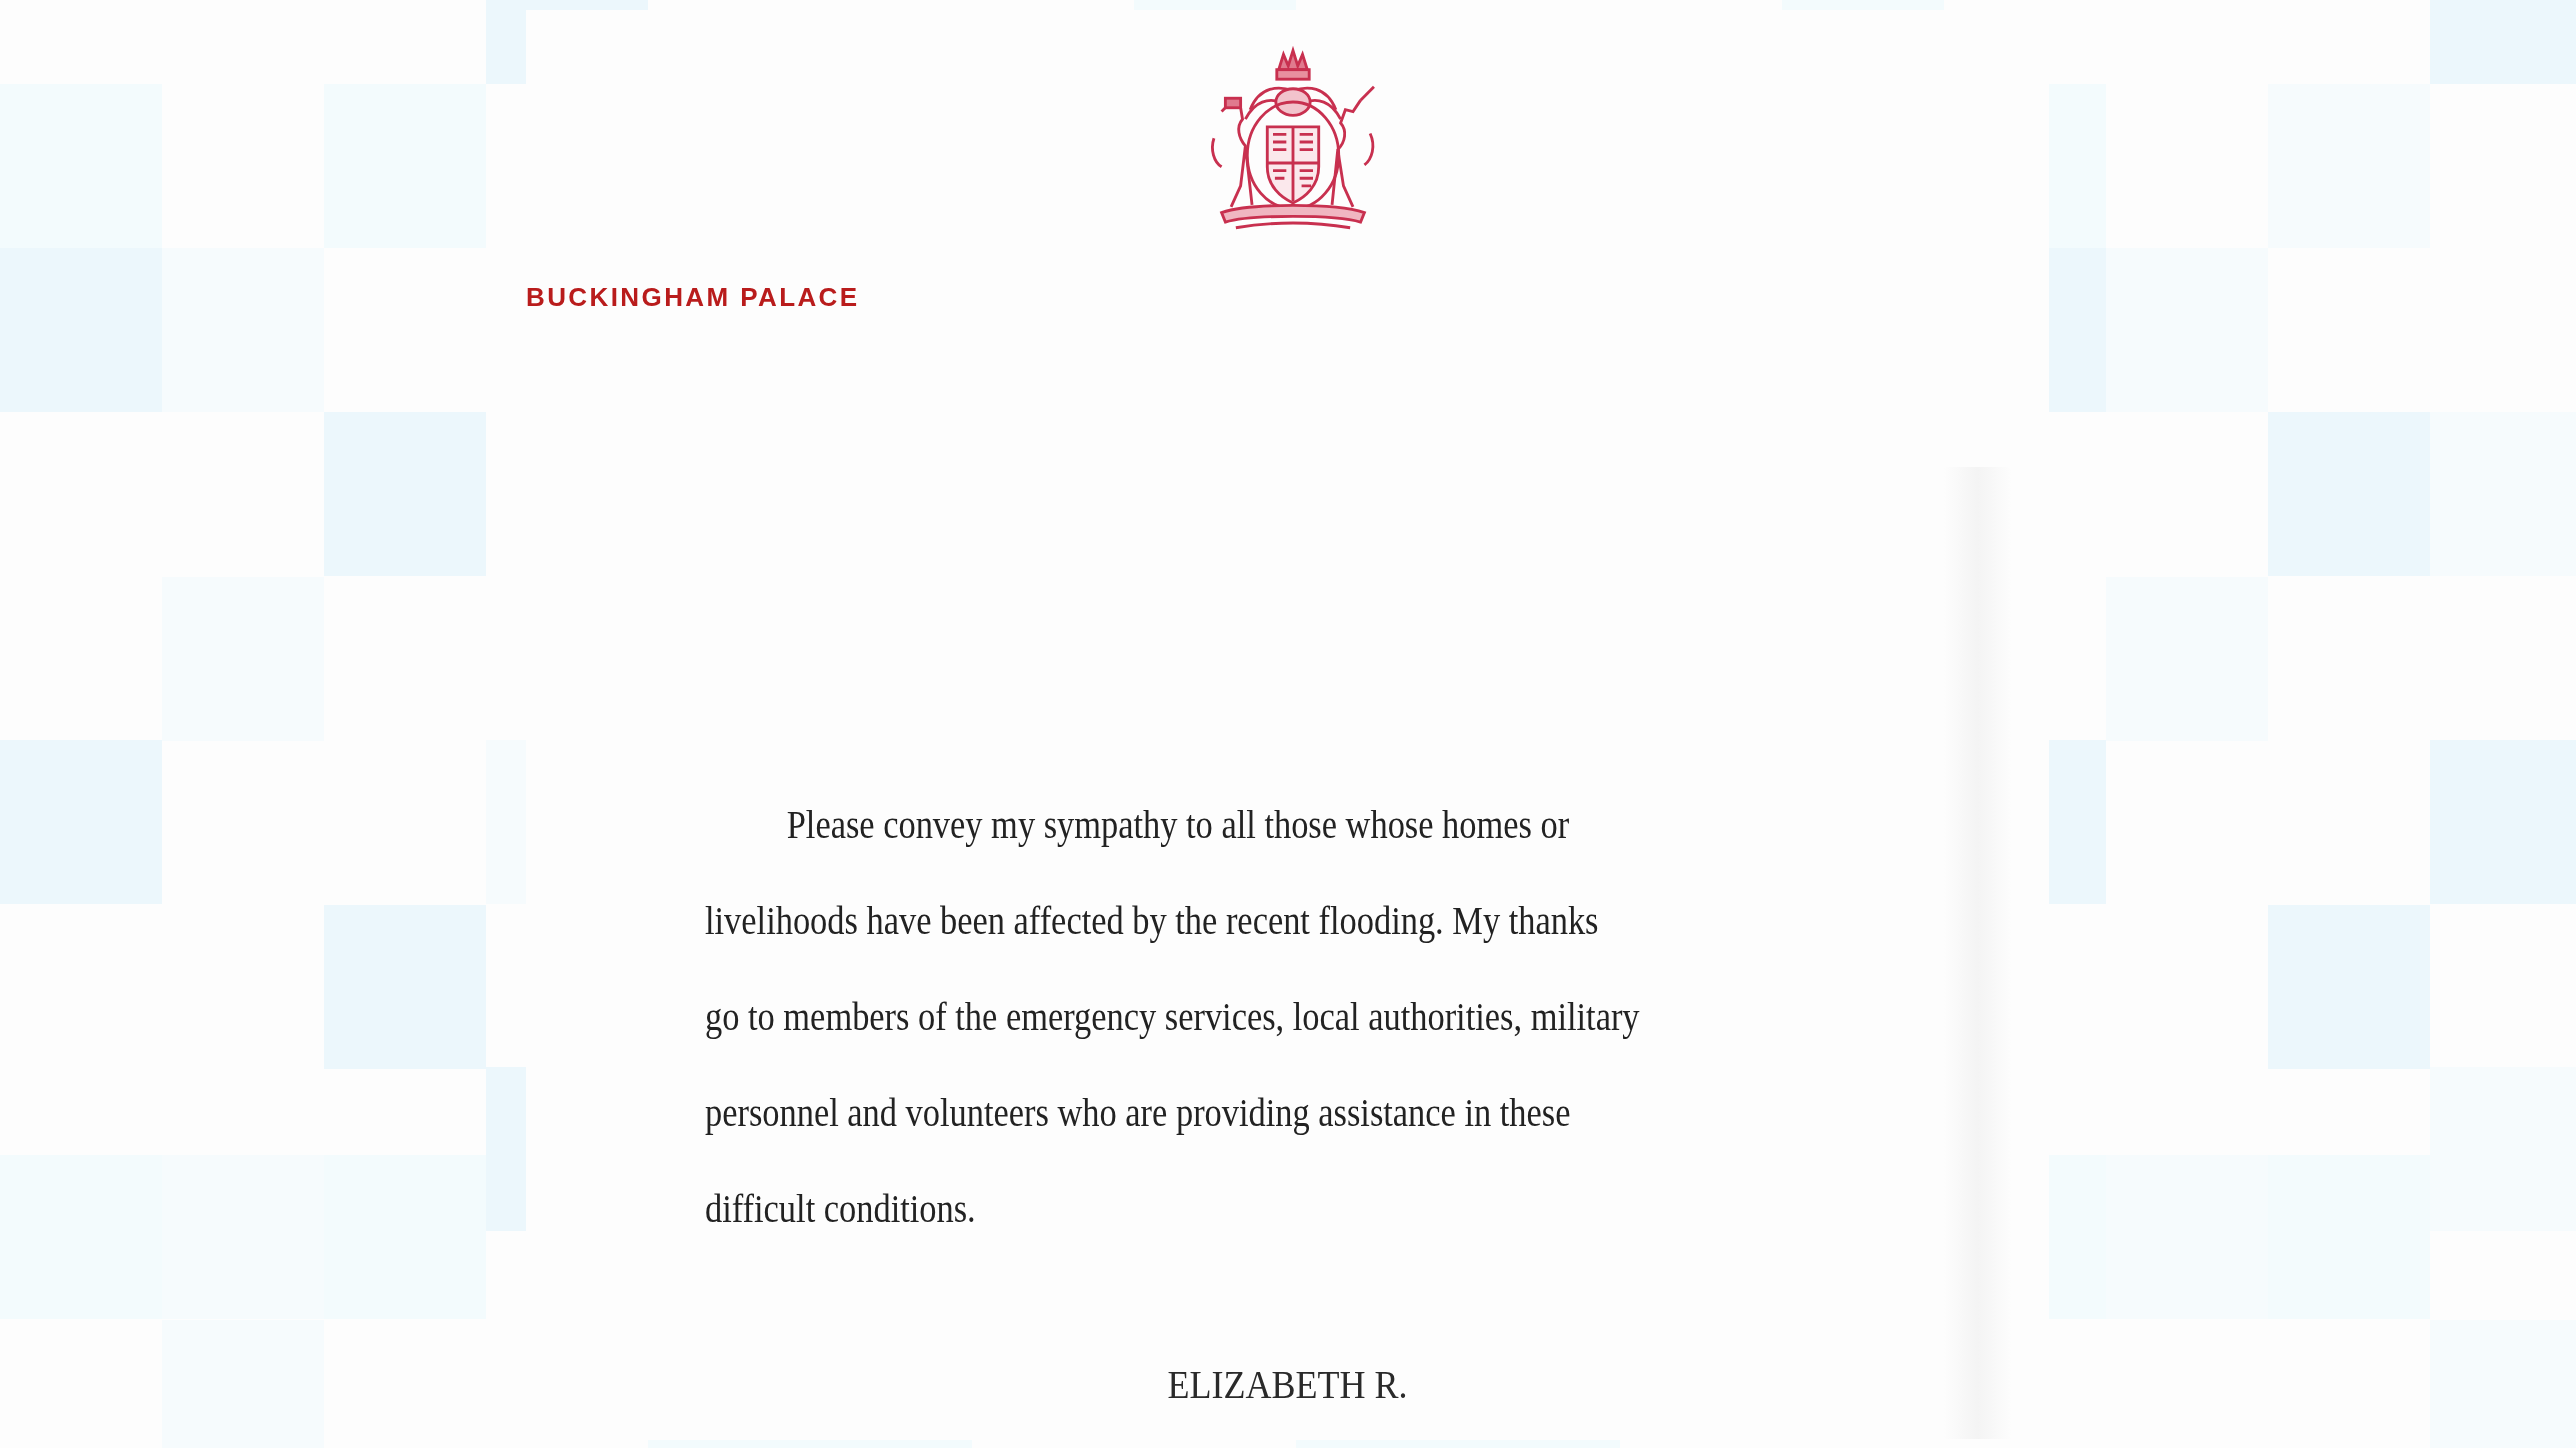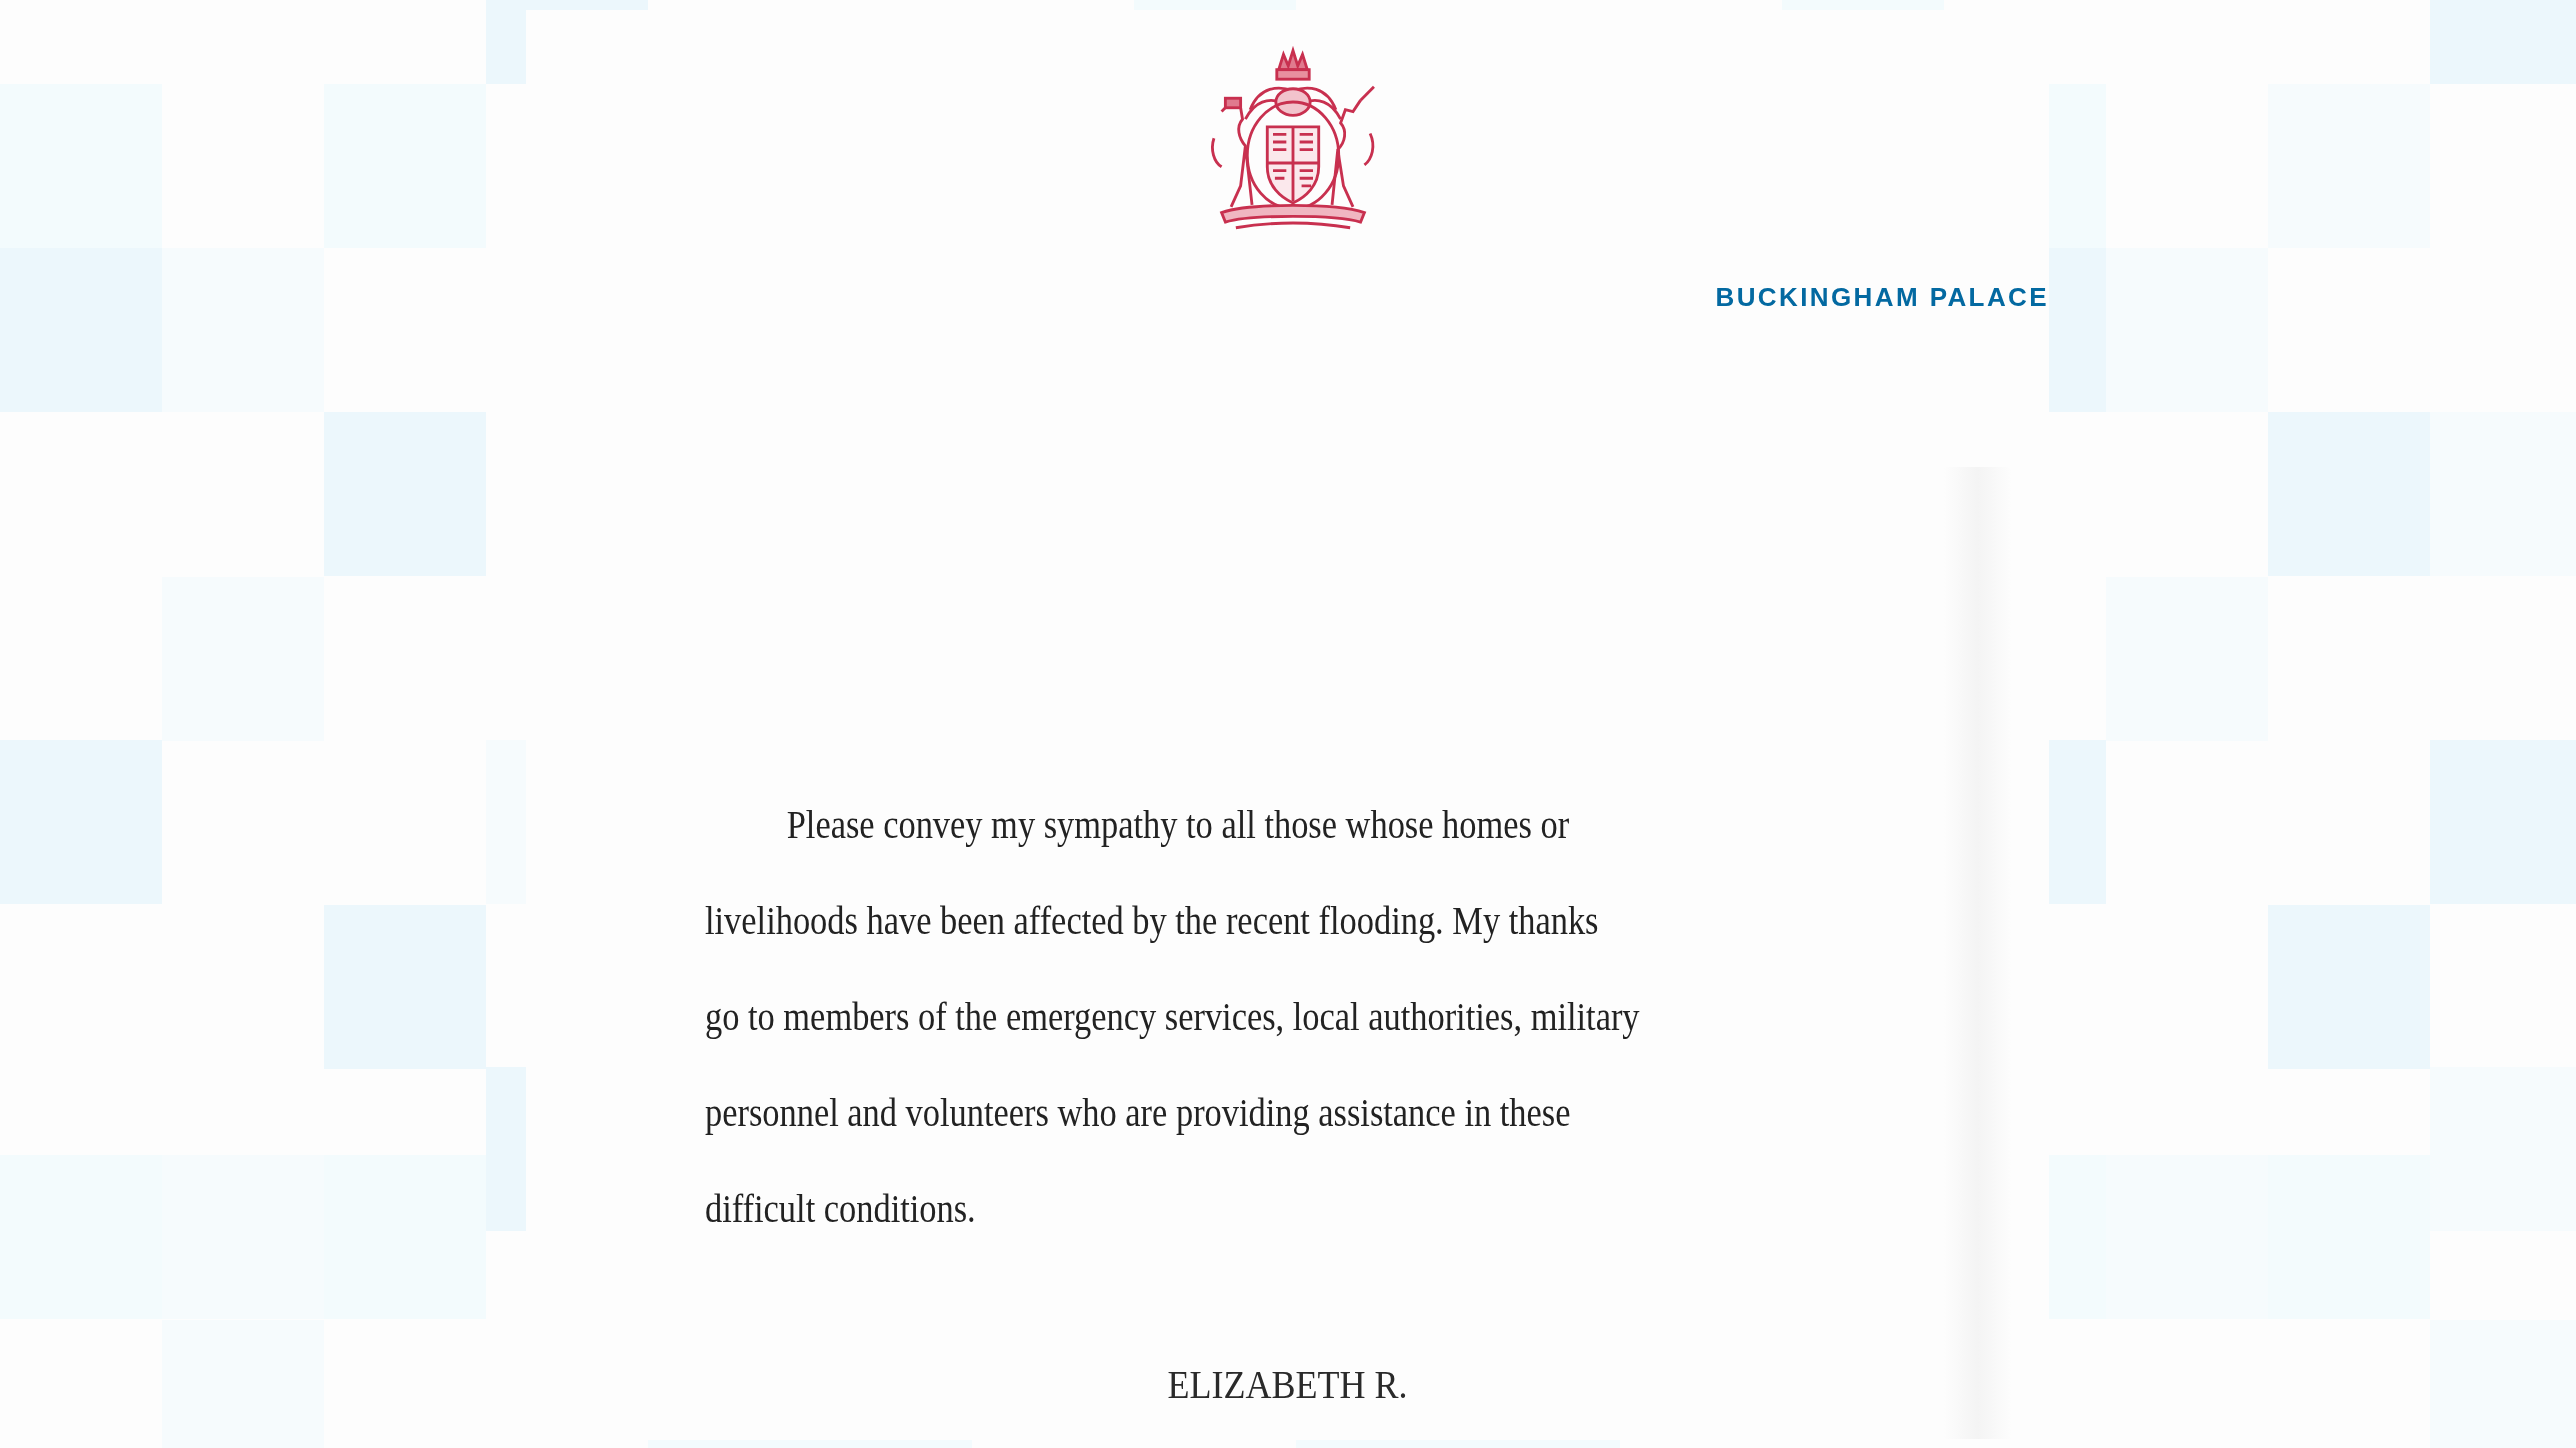--- a/index.html
+++ b/index.html
@@ -19,23 +19,23 @@
     background: #fdfdfd;
   }
   .scan-band {
     position: absolute; left: 1418px; top: 457px; width: 67px; height: 972px;
     background: linear-gradient(90deg, rgba(240,240,240,0) 0%, rgba(236,236,236,0.55) 50%, rgba(240,240,240,0) 100%);
   }
   .crest {
     position: absolute; left: 667px; top: 33px; width: 200px; height: 200px;
   }
   .letterhead {
-    position: absolute; left: 0; right: 0; top: 272px; text-align: right;
+    position: absolute; left: 0; right: 0; top: 272px; text-align: left;
     font-family: "Liberation Sans", sans-serif; font-weight: bold;
-    font-size: 26px; letter-spacing: 2.4px; color: #0369a1;
+    font-size: 26px; letter-spacing: 2.4px; color: #b91c1c;
   }
   .body-text {
     position: absolute; left: 179px; top: 767px; width: 1191px;
     font-family: "Liberation Serif", serif;
     font-size: 40px; color: #222; line-height: 96px;
     transform: scaleX(0.86); transform-origin: left top;
   }
   .body-text .line { display: block; white-space: nowrap; height: 96px; }
   .body-text .indent { padding-left: 95px; }
   .signature {

